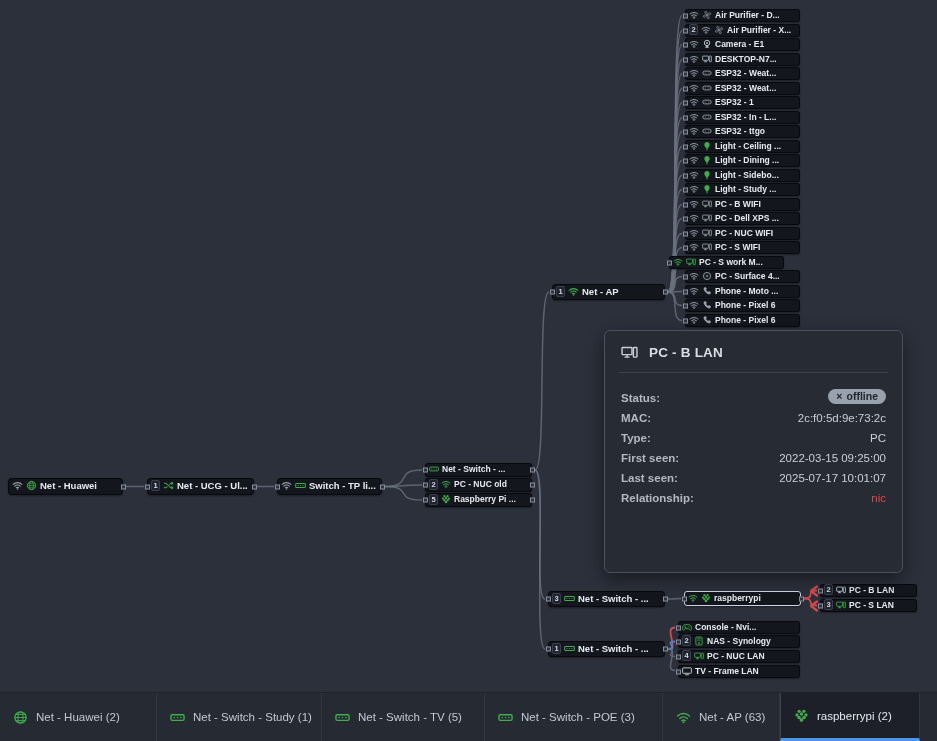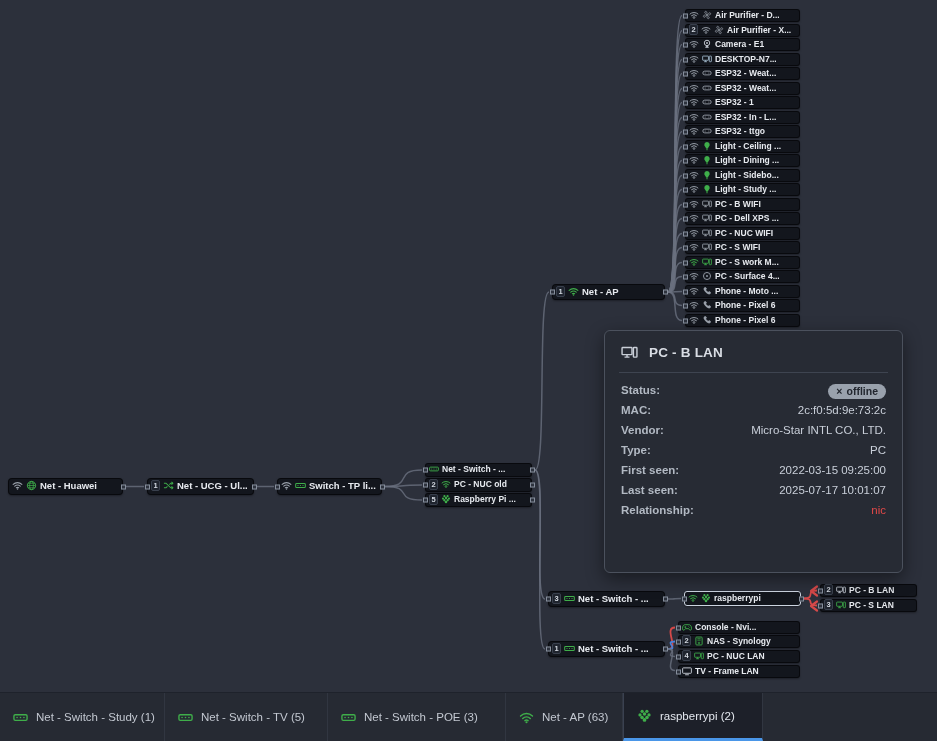--- a/index.html
+++ b/index.html
@@ -28,21 +28,21 @@
   .marker{fill:none;stroke-width:2.2;stroke-linecap:round;stroke-linejoin:round}
   .marker.red{stroke:#d64949}
   .tooltip{position:absolute;left:604px;top:330px;width:299px;height:243px;background:#272b34;
            border:1px solid #4b515d;border-radius:6px;box-shadow:0 6px 18px rgba(0,0,0,.45);z-index:5}
   .tt-head{display:flex;align-items:center;gap:11px;padding:13px 16px 11px}
   .tt-icon{display:flex;color:#c9cfd8}
   .tt-icon svg{width:17px;height:17px}
   .tt-title{font-size:13.5px;font-weight:700;color:#d9dde4;letter-spacing:.2px}
   .tt-divider{height:1px;background:#3e4450;margin:0 14px}
   .tt-rows{padding:11px 16px 0}
-  .tt-row{display:flex;justify-content:space-between;align-items:flex-start;height:20px;font-size:11.5px}
+  .tt-row{display:flex;justify-content:space-between;align-items:flex-end;height:20px;font-size:11.5px}
   .tt-label{font-weight:700;color:#b2b9c3}
   .tt-value{color:#c9cfd9}
   .tt-value.red{color:#e04848}
   .tt-badge{display:inline-flex;align-items:center;gap:4px;background:#99a1ac;color:#22262e;
             font-weight:700;font-size:10.5px;border-radius:10px;padding:1px 8px 2px}
   .tabbar{position:absolute;left:0;right:0;bottom:0;height:49px;display:flex;background:#262a33;
           border-top:1px solid #1e222b;z-index:6}
   .tab{display:flex;align-items:center;gap:8px;padding-left:13px;border-right:1px solid #313641;
        color:#c3c8d1;font-size:11.5px;height:100%;white-space:nowrap;overflow:hidden;flex:0 0 auto}
   .tab .tic{display:flex;flex:0 0 auto}
@@ -517,21 +517,21 @@
         </span>
         <span class="nic c-gray">
           <svg viewBox="0 0 24 24">
             <rect x="1.5" y="5" width="14" height="10" rx="1" fill="none" stroke="currentColor" stroke-width="2"></rect>
             <path d="M5 18.5h7M8.5 15v3.5" stroke="currentColor" stroke-width="2" fill="none"></path>
             <rect x="17.5" y="5" width="5" height="13.5" rx="1" fill="none" stroke="currentColor" stroke-width="2"></rect>
           </svg>
         </span>
         <span class="nlbl">PC - S WIFI</span>
       </div>
-      <div class="node" style="left: 685px; top: 256px; width: 115px; height: 13px;">
+      <div class="node" style="left: 669px; top: 256px; width: 115px; height: 13px;">
         <span class="port pl"></span>
         <span class="nic c-green">
           <svg viewBox="0 0 24 24">
             <path d="M2.5 9.5a14 14 0 0 1 19 0" fill="none" stroke="currentColor" stroke-width="2.4" stroke-linecap="round"></path>
             <path d="M6 13.5a9 9 0 0 1 12 0" fill="none" stroke="currentColor" stroke-width="2.4" stroke-linecap="round"></path>
             <path d="M9.5 17a4.5 4.5 0 0 1 5 0" fill="none" stroke="currentColor" stroke-width="2.4" stroke-linecap="round"></path>
             <circle cx="12" cy="19.5" r="1.7" fill="currentColor"></circle>
           </svg>
         </span>
         <span class="nic c-green">
@@ -750,24 +750,20 @@
     </div>
     <div class="tt-divider"></div>
     <div class="tt-rows" id="tt-rows">
         <div class="tt-row">
           <span class="tt-label">Status:</span>
           <span class="tt-badge"><span>×</span>offline</span>
         </div>
         <div class="tt-row">
           <span class="tt-label">MAC:</span>
           <span class="tt-value">2c:f0:5d:9e:73:2c</span>
-        </div>
-        <div class="tt-row">
-          <span class="tt-label">Vendor:</span>
-          <span class="tt-value">Micro-Star INTL CO., LTD.</span>
         </div>
         <div class="tt-row">
           <span class="tt-label">Type:</span>
           <span class="tt-value">PC</span>
         </div>
         <div class="tt-row">
           <span class="tt-label">First seen:</span>
           <span class="tt-value">2022-03-15 09:25:00</span>
         </div>
         <div class="tt-row">
@@ -775,20 +771,30 @@
           <span class="tt-value">2025-07-17 10:01:07</span>
         </div>
         <div class="tt-row">
           <span class="tt-label">Relationship:</span>
           <span class="tt-value red">nic</span>
         </div>
       </div>
   </div>
 
   <div class="tabbar" id="tabbar">
+      <div class="tab" style="width: 157px;">
+        <span class="tic c-green">
+          <svg viewBox="0 0 24 24">
+            <circle cx="12" cy="12" r="9" fill="none" stroke="currentColor" stroke-width="2"></circle>
+            <ellipse cx="12" cy="12" rx="4.2" ry="9" fill="none" stroke="currentColor" stroke-width="1.6"></ellipse>
+            <path d="M3 12h18M4.5 7h15M4.5 17h15" fill="none" stroke="currentColor" stroke-width="1.6"></path>
+          </svg>
+        </span>
+        <span class="tlbl">Net - Huawei (2)</span>
+      </div>
       <div class="tab" style="width: 165px;">
         <span class="tic c-green">
           <svg viewBox="0 0 24 24">
             <rect x="1.5" y="7.5" width="21" height="9" rx="2" fill="none" stroke="currentColor" stroke-width="2.2"></rect>
             <circle cx="6.5" cy="12" r="1.3" fill="currentColor"></circle>
             <circle cx="12" cy="12" r="1.3" fill="currentColor"></circle>
             <circle cx="17.5" cy="12" r="1.3" fill="currentColor"></circle>
           </svg>
         </span>
         <span class="tlbl">Net - Switch - Study (1)</span>

